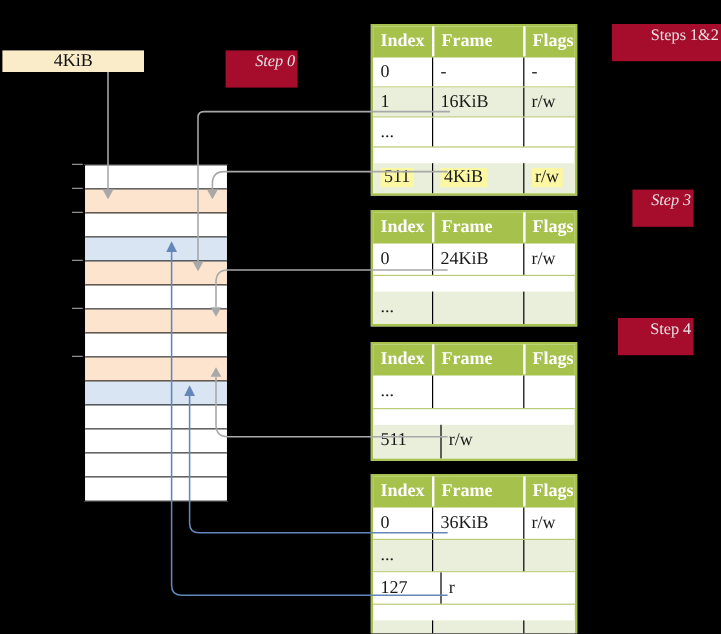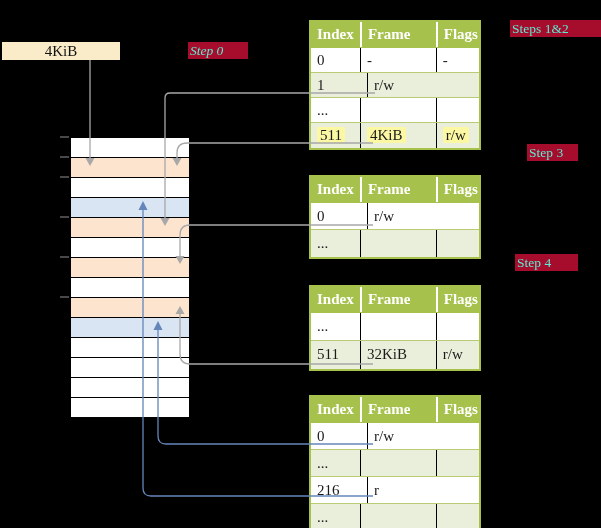--- a/index.html
+++ b/index.html
@@ -7,46 +7,46 @@
     position:relative;width:601px;height:528px;background:#000;overflow:hidden;
     font-family:"Liberation Serif","DejaVu Serif",serif;
   }
   
   .ptbr{
     position:absolute;left:2px;top:42px;width:118px;height:18px;
     background:#faecc9;color:#111;font-size:15px;line-height:18px;text-align:center;
   }
   
   .badge{
-    position:absolute;height:17px;background:#a60d2c;color:#5eead4;
-    font-size:13.5px;line-height:17px;text-align:left;padding:0 2px;box-sizing:border-box;
+    position:absolute;height:31px;background:#a60d2c;color:#e5e5e5;
+    font-size:13.5px;line-height:17px;text-align:right;padding:0 2px;box-sizing:border-box;
   }
   #badge-step0{left:188px;top:42px;width:60px;font-style:italic;}
   #badge-steps12{left:510px;top:20px;width:91px;}
-  #badge-step3{left:527px;top:144px;width:51px;}
-  #badge-step4{left:515px;top:254px;width:63px;}
+  #badge-step3{left:527px;top:158px;width:51px;font-style:italic;}
+  #badge-step4{left:515px;top:265px;width:63px;}
   
   .memcol{
     position:absolute;left:70px;top:137px;width:120px;
     border:1px solid #000;background:#fff;z-index:2;box-sizing:border-box;
   }
   .mem-row{height:19px;border-bottom:1px solid #000;}
   .mem-row:last-child{border-bottom:none;}
   .mem-row.white{background:#ffffff;}
   .mem-row.peach{background:#fce4ce;}
   .mem-row.blue{background:#d9e5f3;}
   
   .ptable{
     position:absolute;left:309px;width:172px;background:#fff;
     border:2px solid #a7c24c;box-sizing:border-box;z-index:2;
     font-size:15px;color:#1a1a1a;
   }
   .t-0{top:20px;} .t-1{top:175px;} .t-2{top:285px;} .t-3{top:395px;}
   .trow{display:flex;border-bottom:1px solid #b9cb74;box-sizing:border-box;background:#fff;}
-  .trow:last-child{border-bottom:none;}
+  .trow:last-child{border-bottom:none;margin-top:13px;}
   .trow.alt{background:#e9efda;}
   .trow.thead{background:#a7c24c;border-bottom:1px solid #a7c24c;height:26px;}
   .trow.thead .tcell{color:#fff;font-weight:bold;line-height:25px;}
   .trow.thead .tcell + .tcell{border-left:2px solid #ffffff;}
   .tcell{box-sizing:border-box;padding-left:6px;overflow:hidden;white-space:nowrap;}
   .tcell:nth-child(1){width:56px;}
   .tcell:nth-child(2){width:87px;}
   .tcell:nth-child(3){width:49px;}
   .trow:not(.thead) .tcell + .tcell{border-left:1px solid #000;}
   .t-0 .trow:not(.thead){height:25px;line-height:24px;}
@@ -102,20 +102,21 @@
         <div class="tcell">Frame</div>
         <div class="tcell">Flags</div>
       </div>
       <div class="trow">
         <div class="tcell">0</div>
         <div class="tcell">-</div>
         <div class="tcell">-</div>
       </div>
       <div class="trow alt">
         <div class="tcell">1</div>
+        <div class="tcell">16KiB</div>
         <div class="tcell">r/w</div>
       </div>
       <div class="trow">
         <div class="tcell">...</div>
         <div class="tcell"></div>
         <div class="tcell"></div>
       </div>
       <div class="trow alt">
         <div class="tcell"><span class="hl">511</span></div>
         <div class="tcell"><span class="hl">4KiB</span></div>
@@ -123,20 +124,21 @@
       </div>
     </div>
   <div class="ptable t-1">
       <div class="trow thead">
         <div class="tcell">Index</div>
         <div class="tcell">Frame</div>
         <div class="tcell">Flags</div>
       </div>
       <div class="trow">
         <div class="tcell">0</div>
+        <div class="tcell">24KiB</div>
         <div class="tcell">r/w</div>
       </div>
       <div class="trow alt">
         <div class="tcell">...</div>
         <div class="tcell"></div>
         <div class="tcell"></div>
       </div>
     </div>
   <div class="ptable t-2">
       <div class="trow thead">
@@ -144,41 +146,41 @@
         <div class="tcell">Frame</div>
         <div class="tcell">Flags</div>
       </div>
       <div class="trow">
         <div class="tcell">...</div>
         <div class="tcell"></div>
         <div class="tcell"></div>
       </div>
       <div class="trow alt">
         <div class="tcell">511</div>
-        <div class="tcell">32KiB</div>
         <div class="tcell">r/w</div>
       </div>
     </div>
   <div class="ptable t-3">
       <div class="trow thead">
         <div class="tcell">Index</div>
         <div class="tcell">Frame</div>
         <div class="tcell">Flags</div>
       </div>
       <div class="trow">
         <div class="tcell">0</div>
-        <div class="tcell">r/w</div>
-      </div>
-      <div class="trow alt">
-        <div class="tcell">...</div>
-        <div class="tcell"></div>
-        <div class="tcell"></div>
-      </div>
-      <div class="trow">
-        <div class="tcell">216</div>
+        <div class="tcell">36KiB</div>
+        <div class="tcell">r/w</div>
+      </div>
+      <div class="trow alt">
+        <div class="tcell">...</div>
+        <div class="tcell"></div>
+        <div class="tcell"></div>
+      </div>
+      <div class="trow">
+        <div class="tcell">127</div>
         <div class="tcell">r</div>
       </div>
       <div class="trow alt">
         <div class="tcell">...</div>
         <div class="tcell"></div>
         <div class="tcell"></div>
       </div>
     </div>
 
   <svg class="overlay" width="601" height="528" viewBox="0 0 601 528">

